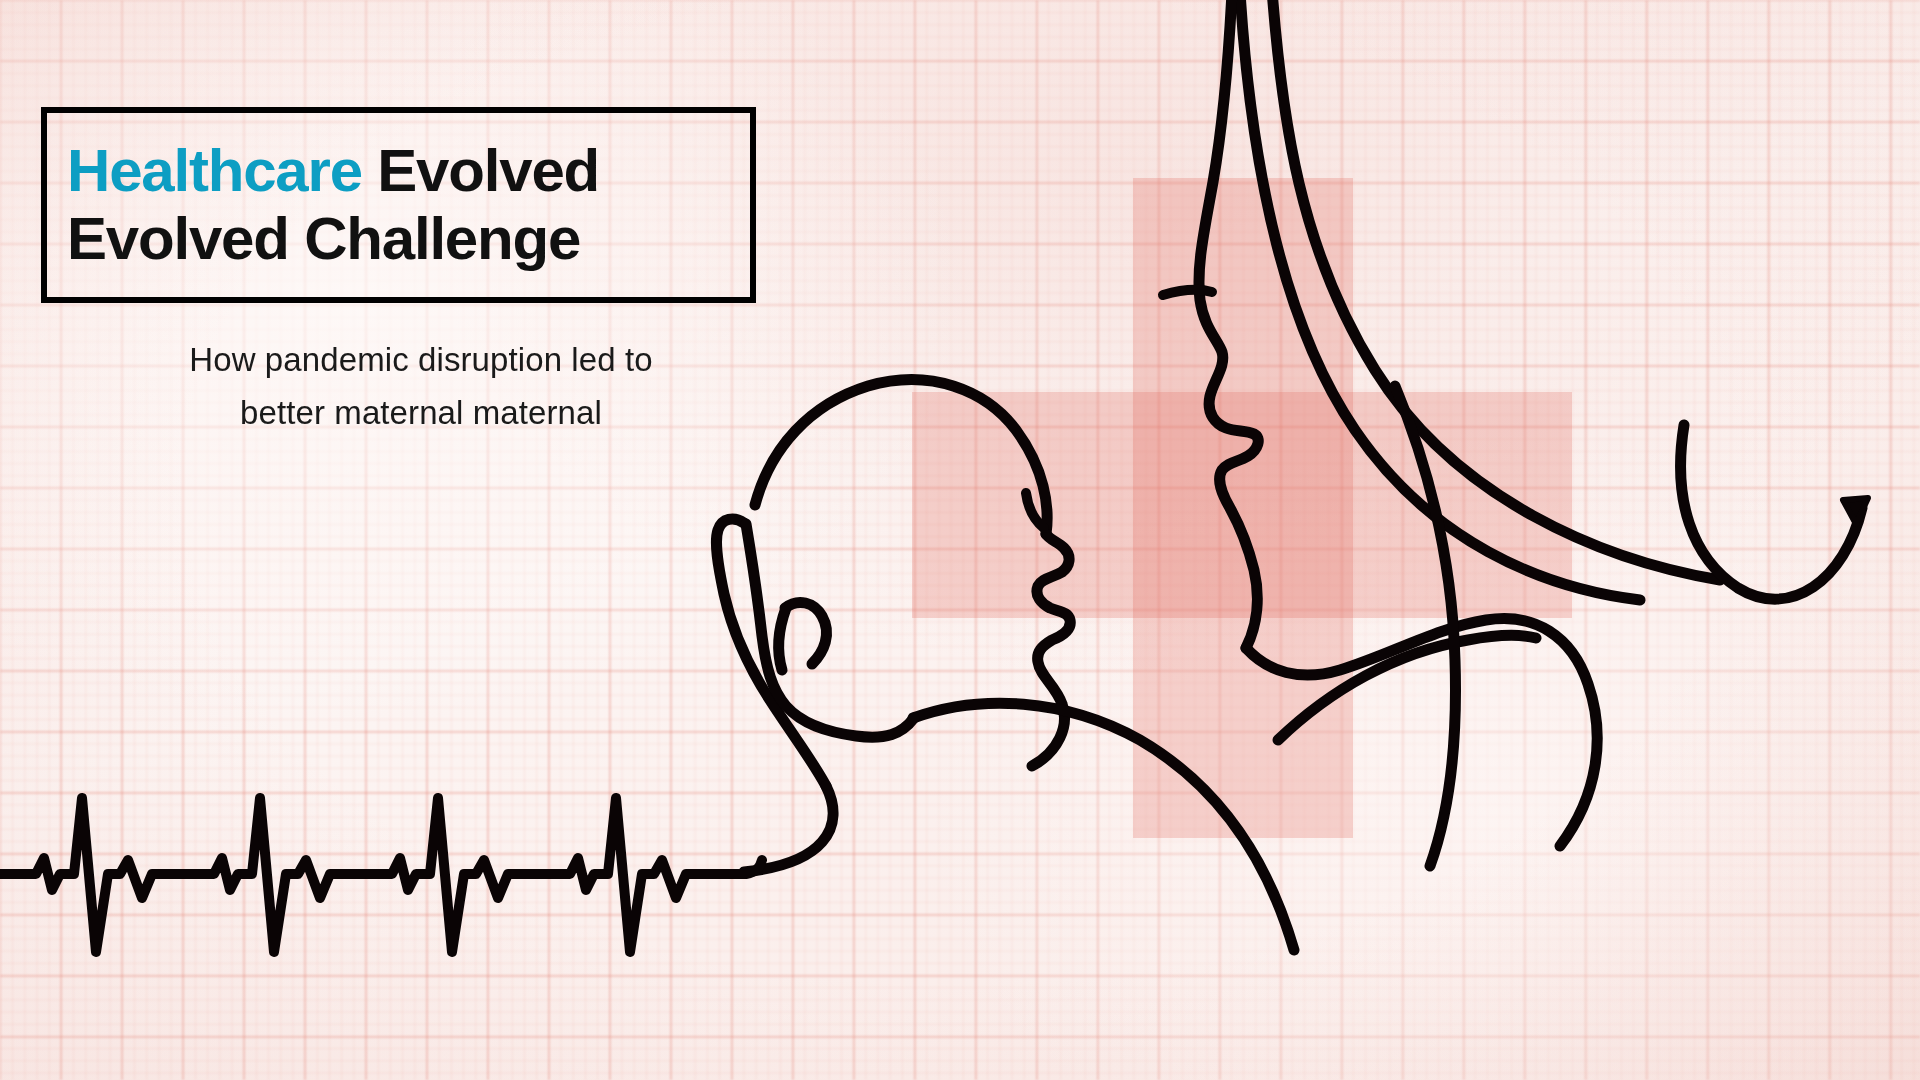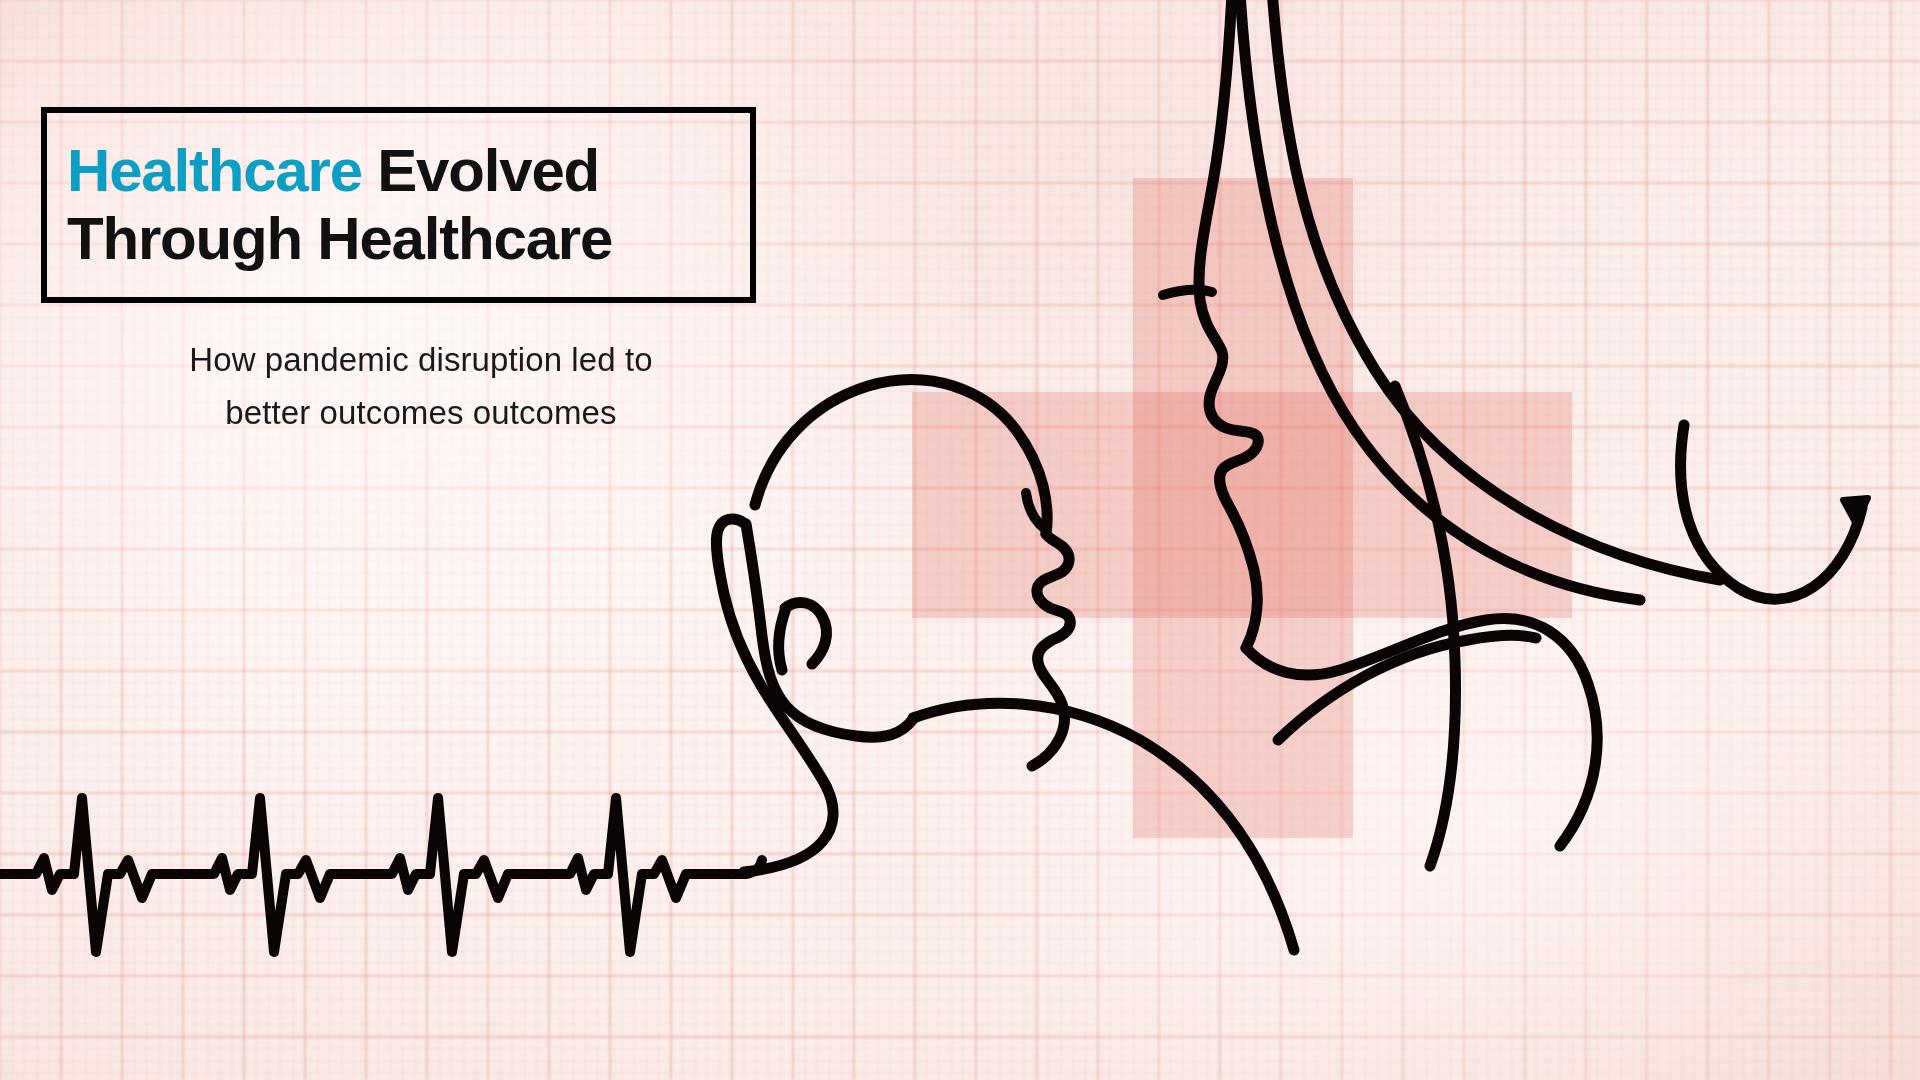--- a/index.html
+++ b/index.html
@@ -186,21 +186,21 @@
              L730,874
 
              L746,874
              C756,872 760,868 762,860"></path>
   </svg>
 
   <div class="title-box">
     <div class="title-line">
       <span class="title-accent">Healthcare</span><span> Evolved</span>
     </div>
-    <div class="title-line">Through Healthcare</div>
+    <div class="title-line">Evolved Challenge</div>
   </div>
 
   <div class="subtitle">
     <div>How pandemic disruption led to</div>
-    <div>better outcomes outcomes</div>
+    <div>better maternal maternal</div>
   </div>
 
 </div>
 
 </body></html>

